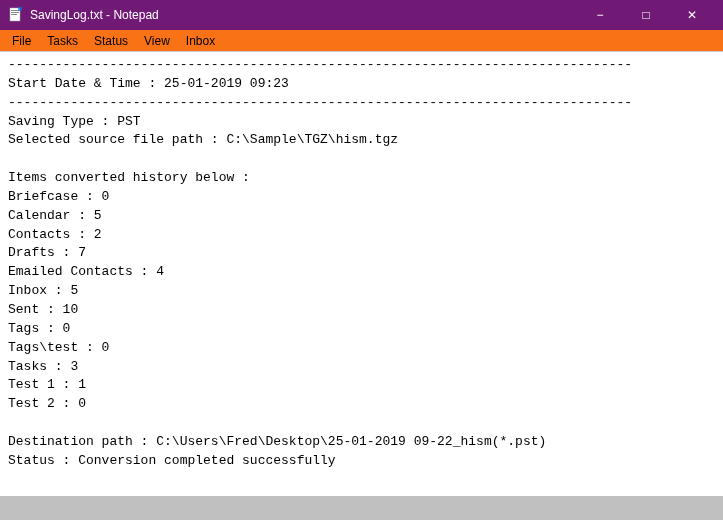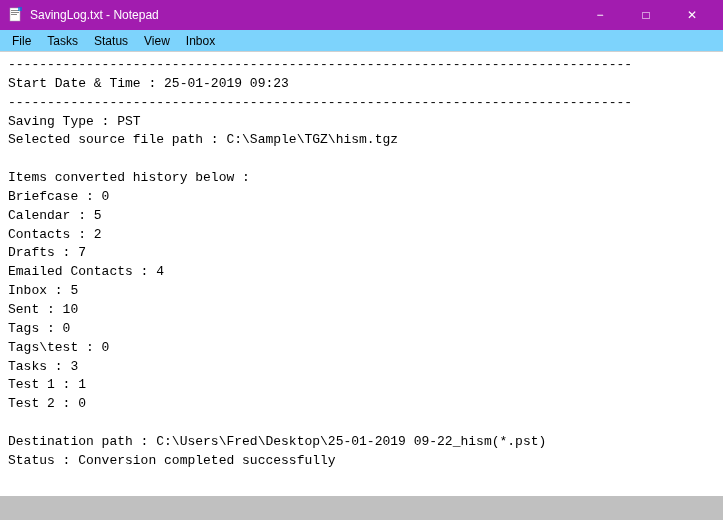--- a/index.html
+++ b/index.html
@@ -1,20 +1,20 @@
 <!DOCTYPE html>
 <html><head>
   <meta charset="utf-8">
   <style>
     * { margin: 0; padding: 0; box-sizing: border-box; }
     body { width: 723px; height: 520px; font-family: 'Courier New', Courier, monospace; font-size: 13px; background: #c0c0c0; overflow: hidden; }
 
     
     .title-bar {
-      background: #a21caf;
+      background: #701a75;
       height: 30px;
       display: flex;
       align-items: center;
       justify-content: space-between;
       padding: 0 8px;
       color: white;
       font-family: 'Segoe UI', sans-serif;
       font-size: 12px;
     }
     .title-bar-left {
@@ -38,21 +38,21 @@
       align-items: center;
       justify-content: center;
       color: white;
       font-size: 12px;
       cursor: pointer;
       font-family: 'Segoe UI', sans-serif;
     }
 
     
     .menu-bar {
-      background: #7dd3fc;
+      background: #f97316;
       height: 22px;
       display: flex;
       align-items: center;
       padding: 0 4px;
       font-family: 'Segoe UI', sans-serif;
       font-size: 12px;
       border-bottom: 1px solid #d0d0d0;
     }
     .menu-item {
       padding: 2px 8px;

